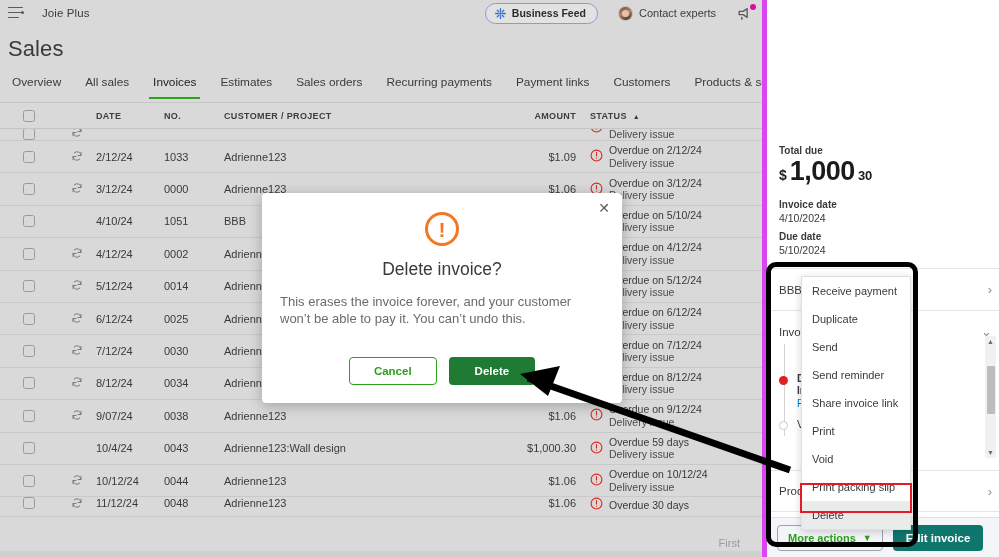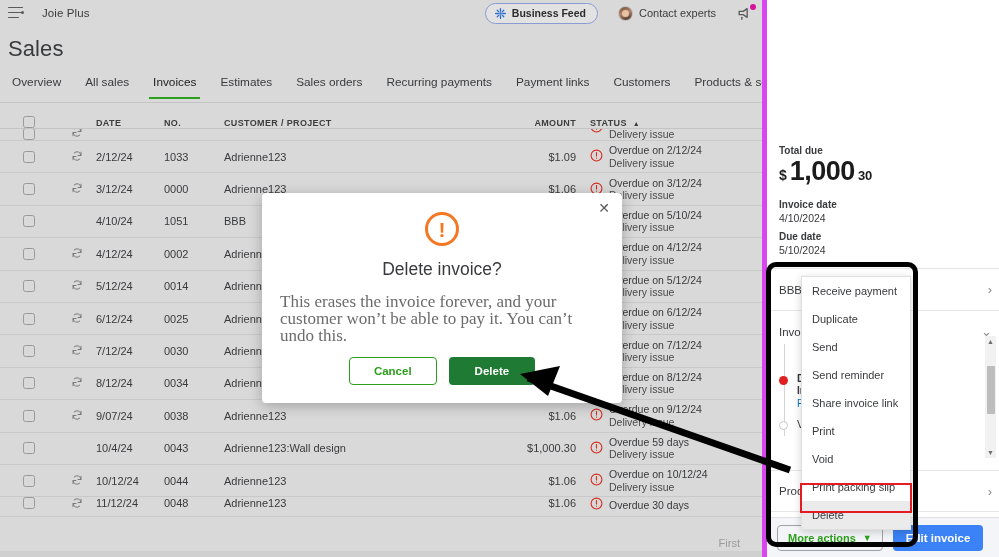--- a/index.html
+++ b/index.html
@@ -77,21 +77,21 @@
   }
   .tab.active { color: #1b1b1b; }
   .tab.active::after {
     content: ""; position: absolute; left: 8px; right: 8px; bottom: 0;
     height: 2.5px; background: #2ca01c;
   }
 
   
   .tbl-head {
     position: absolute; left: 0; top: 104px; width: 762px; height: 25px;
-    display: flex; align-items: flex-end;
+    display: flex; align-items: center;
     border-bottom: 1px solid #c4c4c4; background: #d9d9d9;
   }
   .th { font-size: 9px; font-weight: 700; color: #3d3d3d; letter-spacing: .35px; }
   .cb {
     width: 12px; height: 12px; border: 1.3px solid #9a9a9a; border-radius: 2.5px;
     background: #d9d9d9; cursor: pointer;
   }
 
   
   .c-check { width: 58px; display: flex; justify-content: center; }
@@ -176,21 +176,21 @@
     position: absolute; left: 0; bottom: 0; width: 237px; height: 40px;
     background: #f4f5f8; border-top: 1px solid #e0e0e0;
     display: flex; align-items: center; padding: 0 10px; gap: 10px;
   }
   .btn-more {
     border: 1px solid #9fa2a5; background: #f4f5f8; color: #2ca01c;
     font-size: 11px; font-weight: 700; border-radius: 4px;
     padding: 6px 10px; display: flex; align-items: center; gap: 7px; cursor: pointer;
   }
   .btn-edit {
-    background: #3b82f6; color: #fff; font-size: 11.5px; font-weight: 700;
+    background: #0f766e; color: #fff; font-size: 11.5px; font-weight: 700;
     border: none; border-radius: 4px; padding: 7px 13px; cursor: pointer;
   }
 
   
   .menu {
     position: absolute; left: 801px; top: 276px; width: 110px;
     background: #ffffff; border: 1px solid #e0e0e0;
     box-shadow: 0 2px 8px rgba(0,0,0,.18); z-index: 30;
   }
   .menu-item {
@@ -221,21 +221,21 @@
     width: 34px; height: 34px; border-radius: 50%; border: 3px solid #f47721;
     display: flex; align-items: center; justify-content: center;
     color: #f47721; font-size: 21px; font-weight: 700; line-height: 1;
   }
   .modal-title {
     position: absolute; left: 0; right: 0; top: 66px; text-align: center;
     font-size: 17.5px; color: #393a3d;
   }
   .modal-body {
     position: absolute; left: 18px; right: 18px; top: 100px;
-    font-size: 17px; color: #6b6b6b; line-height: 17px; font-family: Liberation Serif, serif;
+    font-size: 13px; color: #6b6b6b; line-height: 17px;
   }
   .modal-actions {
     position: absolute; left: 0; right: 0; bottom: 18px;
     display: flex; justify-content: center; gap: 12px;
   }
   .btn-cancel {
     border: 1px solid #2ca01c; background: #fff; color: #2ca01c;
     font-size: 11.5px; font-weight: 700; border-radius: 4px; padding: 7px 24px; cursor: pointer;
   }
   .btn-delete {

